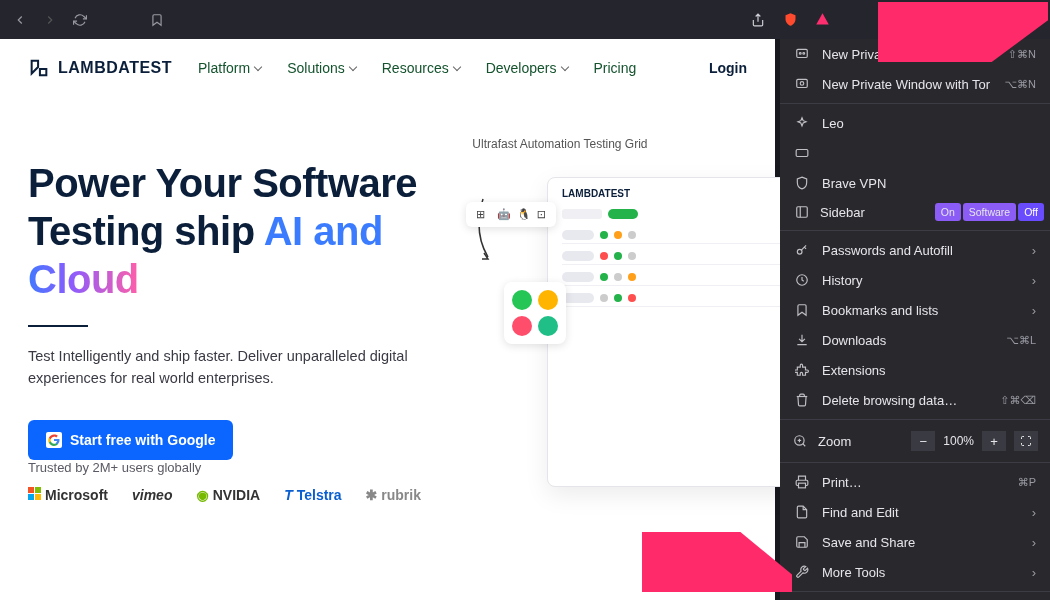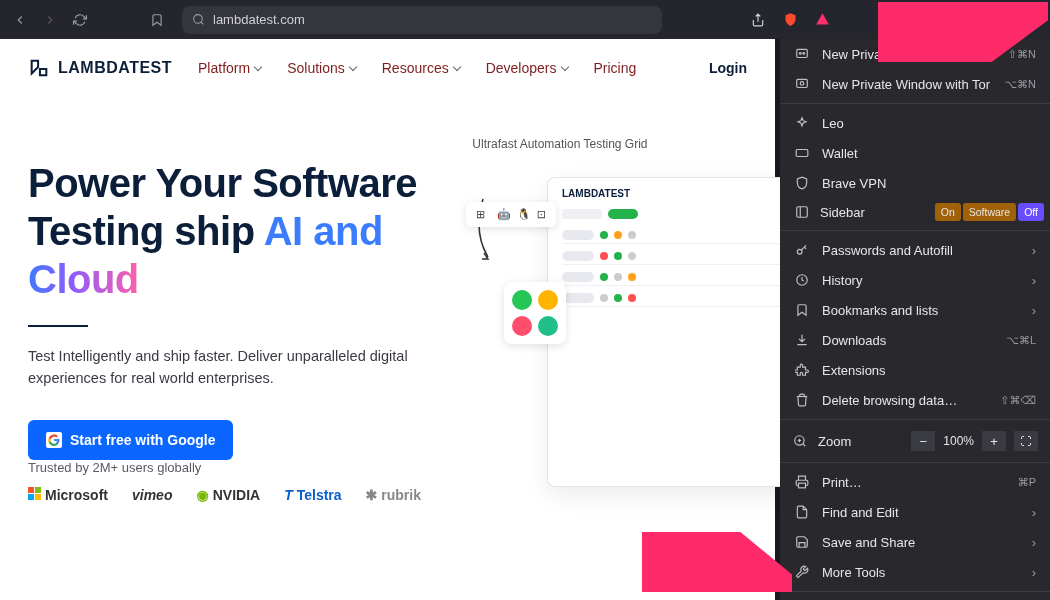--- a/index.html
+++ b/index.html
@@ -15,21 +15,21 @@
 .icon-btn { width: 22px; height: 22px; display: flex; align-items: center; justify-content: center; color: #cfcfd6; cursor: pointer; }
 .vpn-label { color: #fff; font-size: 12px; margin-left: 4px; }
 .hamburger { width: 24px; height: 24px; display: flex; flex-direction: column; justify-content: center; gap: 4px; cursor: pointer; padding: 4px; }
 .hamburger span { height: 2px; background: #cfcfd6; border-radius: 1px; }
 
 
 .page { position: absolute; top: 39px; left: 0; width: 775px; height: 561px; background: #fff; }
 .header { display: flex; align-items: center; padding: 18px 28px; gap: 26px; }
 .logo { display: flex; align-items: center; gap: 8px; font-weight: 800; font-size: 16px; color: #0b1f3a; letter-spacing: 0.5px; }
 .logo svg { width: 22px; height: 22px; }
-.nav-items { display: flex; gap: 26px; font-size: 14px; color: #7f1d1d; }
+.nav-items { display: flex; gap: 26px; font-size: 14px; color: #14532d; }
 .nav-item { display: flex; align-items: center; gap: 5px; cursor: pointer; }
 .login { margin-left: auto; font-weight: 600; font-size: 14px; color: #0b1f3a; cursor: pointer; }
 
 .hero { padding: 0 28px; display: flex; }
 .hero-left { width: 450px; padding-top: 62px; }
 .hero-title { font-size: 40px; font-weight: 800; line-height: 1.2; color: #0b1f3a; letter-spacing: -0.5px; }
 .ai-gradient { background: linear-gradient(90deg, #3b7cff 0%, #3b7cff 50%, #8a5cff 70%, #ff5fa8 100%); -webkit-background-clip: text; background-clip: text; color: transparent; }
 .divider { width: 60px; height: 2px; background: #0b1f3a; margin: 22px 0 18px; }
 .hero-sub { font-size: 14.5px; color: #3a3a44; line-height: 1.55; max-width: 420px; }
 .cta-row { display: flex; gap: 4px; margin-top: 30px; justify-content: space-between; }
@@ -61,21 +61,21 @@
 
 .menu { position: absolute; top: 39px; right: 0; width: 270px; height: 561px; background: #28282d; color: #e6e6ea; font-size: 13px; overflow-y: hidden; z-index: 50; }
 .menu-row { display: flex; align-items: center; padding: 7px 14px; gap: 12px; cursor: pointer; position: relative; }
 .menu-icon { width: 16px; height: 16px; display: flex; align-items: center; justify-content: center; opacity: 0.8; }
 .menu-label { flex: 1; }
 .menu-shortcut { font-size: 11px; color: #9a9aa4; }
 .menu-arrow { color: #9a9aa4; }
 .menu-sep { height: 1px; background: #3c3c44; margin: 4px 0; }
 .sidebar-row { display: flex; align-items: center; padding: 5px 6px 5px 14px; gap: 10px; }
 .sidebar-controls { display: flex; gap: 2px; margin-left: auto; }
-.sb-btn { font-size: 10.5px; padding: 3px 6px; background: #a16207; border-radius: 3px; cursor: pointer; }
+.sb-btn { font-size: 10.5px; padding: 3px 6px; background: #8b5cf6; border-radius: 3px; cursor: pointer; }
 .sb-btn.active { background: #6a4cff; color: #fff; }
 .zoom-row { display: flex; align-items: center; padding: 7px 12px; gap: 10px; }
 .zoom-ctrl { display: flex; align-items: center; gap: 0; margin-left: auto; }
 .zoom-b { width: 24px; height: 20px; display: flex; align-items: center; justify-content: center; background: #3a3a42; font-size: 13px; cursor: pointer; }
 .zoom-val { padding: 0 8px; font-size: 12px; }
 .fullscreen { width: 24px; height: 20px; background: #3a3a42; margin-left: 8px; display: flex; align-items: center; justify-content: center; cursor: pointer; }
 
 
 .arrow-1 { position: absolute; top: 2px; right: 2px; z-index: 100; }
 .arrow-2 { position: absolute; bottom: 8px; right: 258px; z-index: 100; }
@@ -106,27 +106,20 @@
         <path d="M23 4v6h-6M1 20v-6h6"></path>
         <path d="M3.51 9a9 9 0 0114.85-3.36L23 10M1 14l4.64 4.36A9 9 0 0020.49 15"></path>
       </svg>
     </div>
   <div style="width:40px"></div>
   <div class="bookmark-btn">
       <svg width="14" height="14" viewBox="0 0 24 24" fill="none" stroke="currentColor" stroke-width="2">
         <path d="M19 21l-7-5-7 5V5a2 2 0 012-2h10a2 2 0 012 2z"></path>
       </svg>
     </div>
-  <div class="url-area">
-    <svg width="13" height="13" viewBox="0 0 24 24" fill="none" stroke="#9a9aa1" stroke-width="2">
-        <circle cx="11" cy="11" r="8"></circle>
-        <line x1="21" y1="21" x2="16.65" y2="16.65"></line>
-      </svg>
-    <span>lambdatest.com</span>
-  </div>
   <div class="right-icons">
     <div class="icon-btn">
         <svg width="14" height="14" viewBox="0 0 24 24" fill="none" stroke="currentColor" stroke-width="2">
           <path d="M4 12v8a2 2 0 002 2h12a2 2 0 002-2v-8M16 6l-4-4-4 4M12 2v13"></path>
         </svg>
       </div>
     <div class="icon-btn">
         <svg width="15" height="15" viewBox="0 0 24 24" fill="#ff4a2e">
           <path d="M12 2l8 3v6c0 5-3.5 9.5-8 11-4.5-1.5-8-6-8-11V5l8-3z"></path>
         </svg>
@@ -352,21 +345,20 @@
         </svg>
       </span>
     <span class="menu-label">Leo</span>
   </div>
   <div class="menu-row">
     <span class="menu-icon">
         <svg width="14" height="14" viewBox="0 0 24 24" fill="none" stroke="currentColor" stroke-width="2">
           <rect x="2" y="6" width="20" height="12" rx="2"></rect>
         </svg>
       </span>
-    <span class="menu-label">Wallet</span>
   </div>
   <div class="menu-row">
     <span class="menu-icon">
         <svg width="14" height="14" viewBox="0 0 24 24" fill="none" stroke="currentColor" stroke-width="2">
           <path d="M12 2l8 3v6c0 5-3.5 9.5-8 11-4.5-1.5-8-6-8-11V5l8-3z"></path>
         </svg>
       </span>
     <span class="menu-label">Brave VPN</span>
   </div>
   <div class="sidebar-row">

